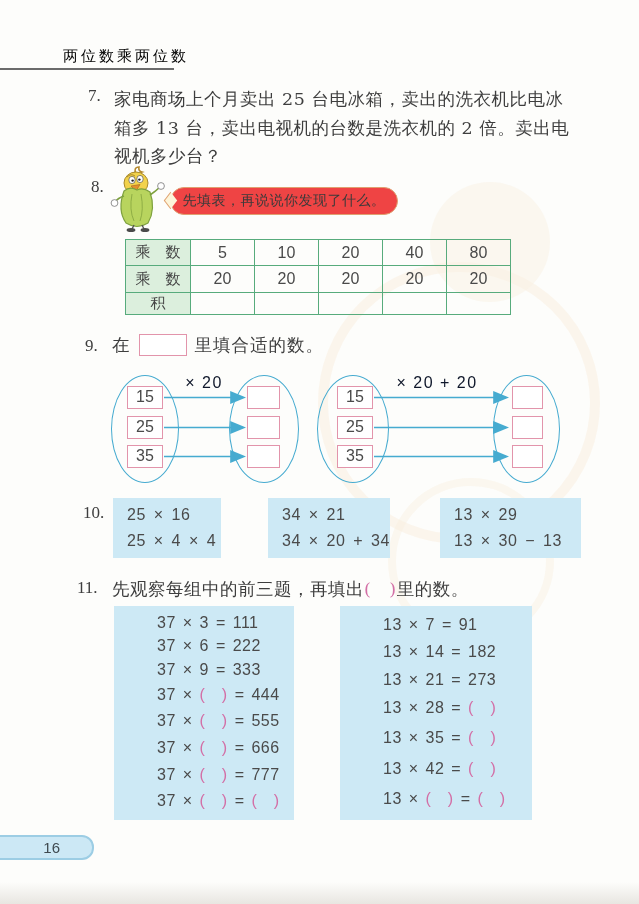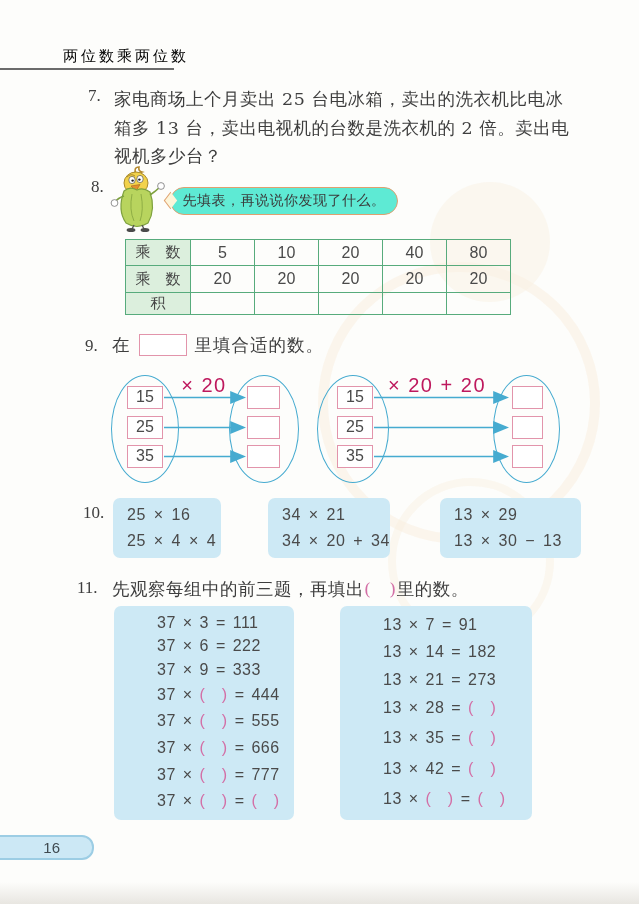--- a/index.html
+++ b/index.html
@@ -15,21 +15,21 @@
   
   .htitle{position:absolute;left:63px;top:47px;font-size:15px;color:#000000;letter-spacing:3px;}
   .hrule{position:absolute;left:0;top:68px;width:174px;height:2px;background:#6b6b6b;}
   
   .pno{position:absolute;font-size:17px;color:#3e3e3e;font-family:"Liberation Serif",serif;}
   .cn{font-family:"DejaVu Serif",serif;color:#3e3e3e;}
   .p7text{position:absolute;left:114px;top:85px;width:470px;font-size:17.5px;line-height:28.5px;letter-spacing:.5px;}
   .p7text div{white-space:nowrap;}
   
   .corn{position:absolute;left:110px;top:166px;width:56px;height:66px;}
-  .bubble{position:absolute;left:170px;top:187px;width:226px;height:26px;background:#5eead4;
+  .bubble{position:absolute;left:170px;top:187px;width:226px;height:26px;background:#ef4444;
           border:1.5px solid #dfa070;border-radius:14px;font-size:14px;color:#3a3a3a;
           text-align:center;line-height:25px;letter-spacing:.5px;}
   .bubble::before{content:'';position:absolute;left:-6px;top:7px;width:10px;height:10px;
           background:#fdf5d9;border-left:1.5px solid #dfa070;border-bottom:1.5px solid #dfa070;
           transform:rotate(45deg) skew(8deg,8deg);}
   
   .gtable{position:absolute;left:125px;top:239px;border-collapse:collapse;table-layout:fixed;}
   .gtable th,.gtable td{border:1.5px solid #57ab7c;box-sizing:border-box;padding:0;}
   .gtable th{width:65px;background:#dcefdd;font-family:"DejaVu Serif",serif;font-size:15px;
              font-weight:normal;color:#454545;}
@@ -40,25 +40,25 @@
   .gtable tr:nth-child(3) th,.gtable tr:nth-child(3) td{height:22px;}
   
   .p9row{position:absolute;left:112px;top:333px;display:flex;align-items:center;gap:8px;
          font-size:17.5px;letter-spacing:1px;}
   .inlinebox{display:inline-block;width:46px;height:20px;border:1.6px solid #e294ab;background:#fff;}
   .diagram{position:absolute;left:0;top:370px;width:639px;height:122px;}
   .ell{position:absolute;top:5px;height:108px;border:1.6px solid #46abd0;border-radius:50%;box-sizing:border-box;}
   .pbox{position:absolute;height:23px;border:1.6px solid #e294ab;background:#fff;box-sizing:border-box;
         font-family:"Liberation Sans",sans-serif;font-size:16px;color:#4a4a4a;text-align:center;line-height:20px;}
   .rule{position:absolute;top:4px;transform:translateX(-50%);font-family:"Liberation Sans",sans-serif;
-        font-size:20px;color:#be185d;letter-spacing:1.5px;white-space:nowrap;}
+        font-size:16px;color:#0f172a;letter-spacing:1.5px;white-space:nowrap;}
   .alayer{position:absolute;left:0;top:0;}
   
   .p10wrap{position:absolute;left:0;top:498px;width:639px;height:60px;}
-  .bluebox{position:absolute;background:#cde9f5;border-radius:7px;}
+  .bluebox{position:absolute;background:#cde9f5;}
   .exp{top:0;height:60px;padding:4px 0 0 14px;box-sizing:border-box;}
   .xl{font-family:"Liberation Sans",sans-serif;font-size:16px;color:#4a4a4a;line-height:26px;
       letter-spacing:.5px;word-spacing:3px;white-space:nowrap;}
   
   .p11prompt{position:absolute;left:112px;top:577px;font-size:17.5px;letter-spacing:.5px;white-space:nowrap;}
   .eqbox{top:606px;height:214px;display:flex;flex-direction:column;justify-content:space-around;
          padding:5px 0;box-sizing:border-box;}
   .eq{font-family:"Liberation Sans",sans-serif;font-size:16px;color:#4a4a4a;padding-left:11px;
       letter-spacing:.5px;word-spacing:2px;white-space:nowrap;margin-left:32px;}
   .pk{color:#d36fa6;}

